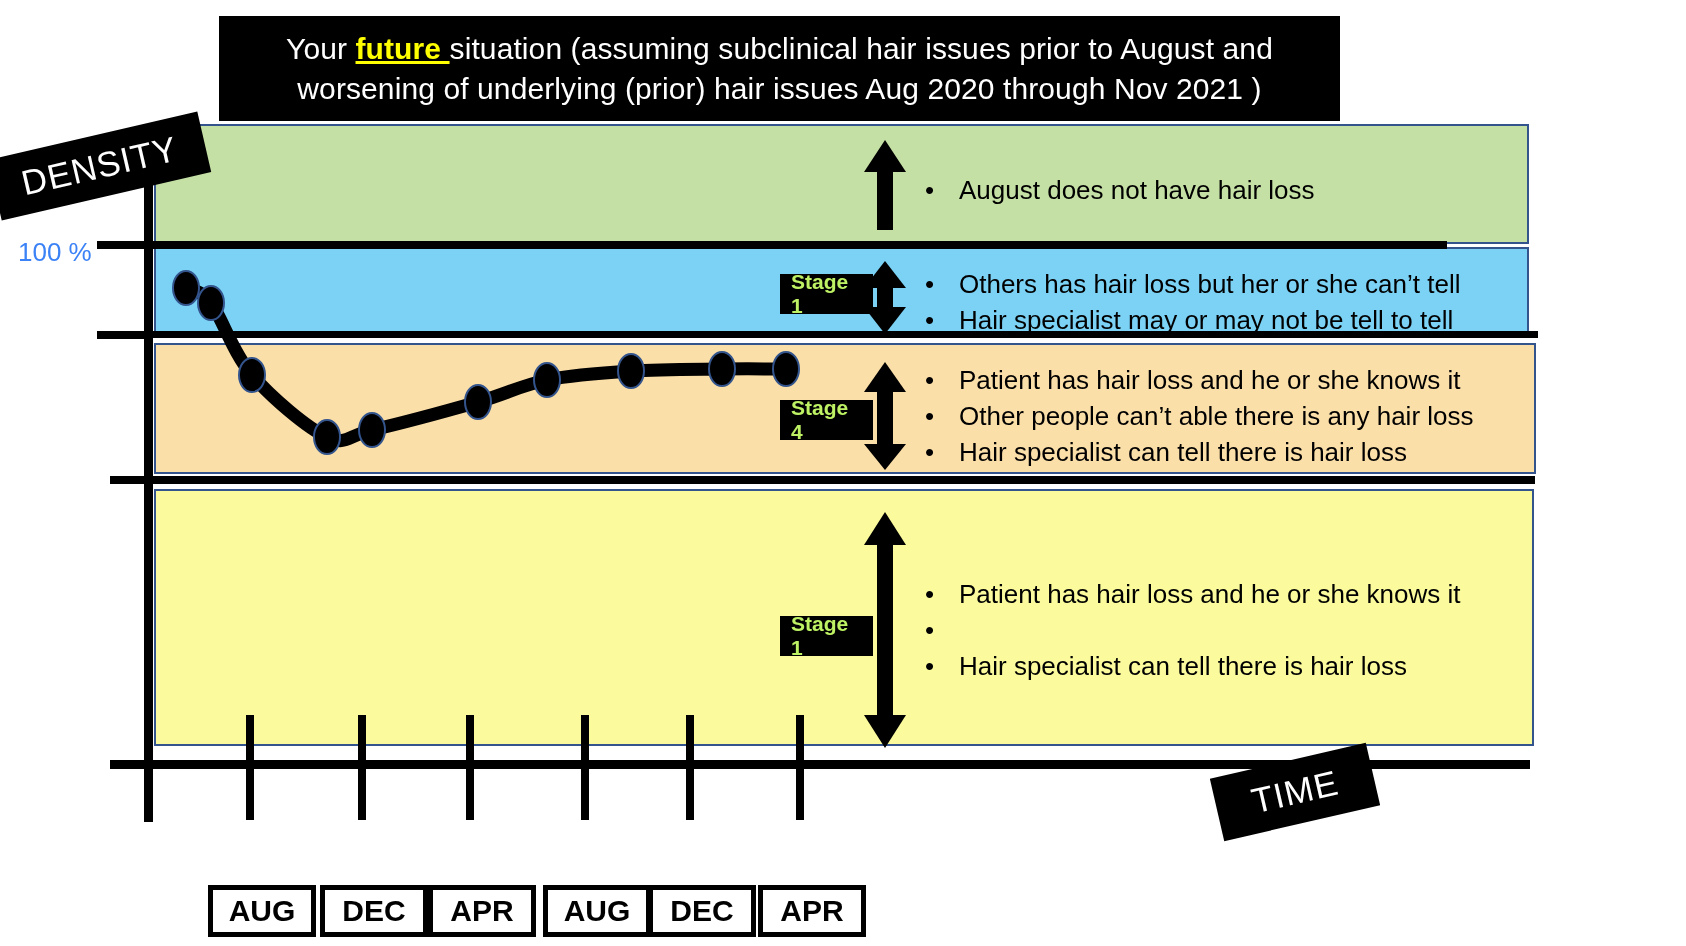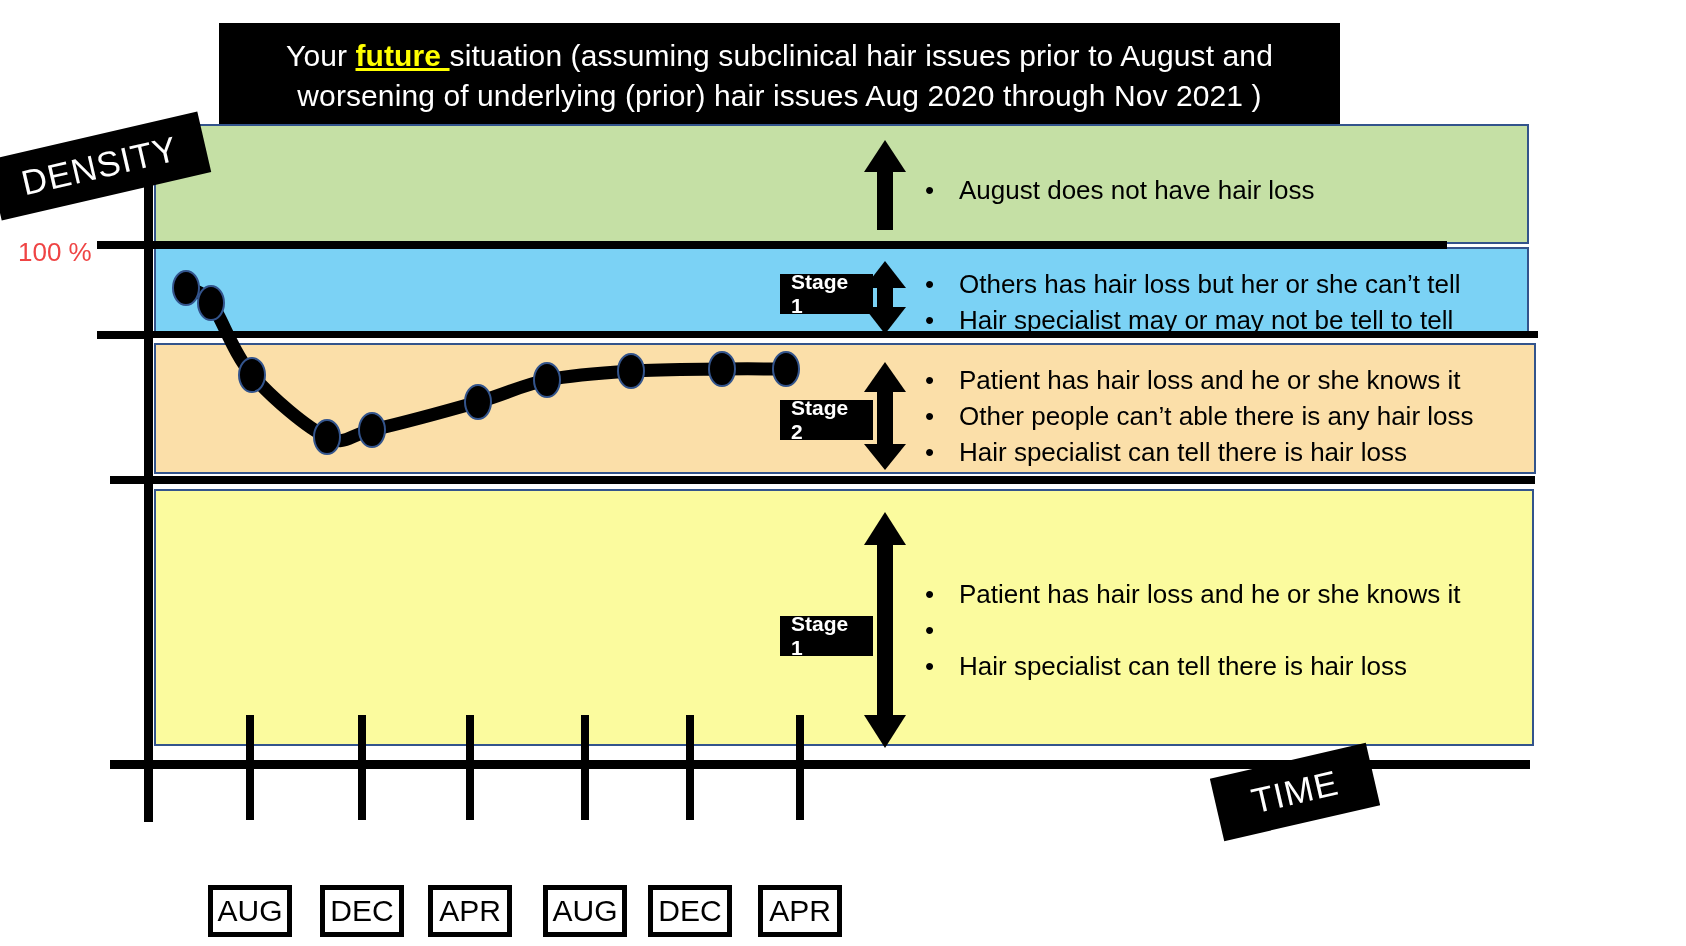--- a/index.html
+++ b/index.html
@@ -1,21 +1,21 @@
 <!DOCTYPE html>
 <html><head>
 <meta charset="utf-8">
 <style>
   html,body{margin:0;padding:0;background:#ffffff;}
   body{width:1686px;height:946px;font-family:"Liberation Sans",sans-serif;overflow:hidden;}
   #stage{position:relative;width:1686px;height:946px;background:#fff;}
 
   
   .title-box{
-    position:absolute;left:219px;top:23px;width:1121px;height:105px;
+    position:absolute;left:219px;top:16px;width:1121px;height:105px;
     background:#000;color:#fff;display:flex;align-items:center;justify-content:center;
     text-align:center;padding:0 16px;box-sizing:border-box;
   }
   .title-text{font-size:30px;line-height:40px;font-weight:400;letter-spacing:.1px;}
   .title-text .hl{color:#ffff00;font-weight:bold;text-decoration:underline;}
 
   
   .rot-label{
     position:absolute;background:#000;color:#fff;font-size:35px;font-weight:400;
     display:flex;align-items:center;justify-content:center;letter-spacing:1px;
@@ -39,45 +39,45 @@
   #band-yellow{left:154px;top:489px;width:1380px;height:257px;background:#fbfb9e;}
 
   
   #curve-svg{position:absolute;left:0;top:0;width:1686px;height:946px;pointer-events:none;}
 
   
   .vtick{position:absolute;width:8px;background:#000;}
 
   
   .month-box{
-    position:absolute;width:84px;height:52px;border:5px solid #000;background:#fff;
+    position:absolute;width:108px;height:52px;border:5px solid #000;background:#fff;
     display:flex;align-items:center;justify-content:center;box-sizing:border-box;
-    font-size:30px;color:#000;font-weight:400;
+    font-size:30px;color:#000;font-weight:700;
   }
 
   
   .stage-badge{
-    position:absolute;background:#000;color:#ffffff;font-size:21px;font-weight:bold;
+    position:absolute;background:#000;color:#bef264;font-size:21px;font-weight:bold;
     display:flex;align-items:center;justify-content:center;padding:5px 11px;box-sizing:border-box;
   }
   #stage1-badge{left:780px;top:274px;width:93px;height:40px;}
   #stage2-badge{left:780px;top:400px;width:93px;height:40px;}
   #stage3-badge{left:780px;top:616px;width:93px;height:40px;}
 
   
   .bullets{position:absolute;color:#000;}
   .bullet-row{display:flex;align-items:flex-start;font-size:26px;line-height:36px;white-space:nowrap;}
   .bullet-dot{width:34px;flex:0 0 34px;text-align:left;font-size:26px;line-height:36px;}
   #green-bullets {left:925px;top:172px;}
   #blue-bullets  {left:925px;top:266px;}
   #orange-bullets{left:925px;top:362px;}
   #yellow-bullets{left:925px;top:576px;}
 
   
-  #y100{position:absolute;left:18px;top:237px;font-size:26px;color:#ef4444;}
+  #y100{position:absolute;left:18px;top:237px;font-size:26px;color:#3b82f6;}
 </style>
 </head>
 <body>
 
 <div id="stage">
 
   <div class="title-box">
     <div class="title-text">
       <span>Your </span><span class="hl">future </span><span>situation (assuming subclinical hair issues prior to August and worsening of underlying (prior) hair issues Aug 2020 through Nov 2021 )</span>
     </div>
@@ -154,21 +154,21 @@
     </g>
 
     <g>
       <rect x="877" y="535" width="16" height="190" fill="#000"></rect>
       <polygon points="885,512 906,545 864,545" fill="#000"></polygon>
       <polygon points="885,748 906,715 864,715" fill="#000"></polygon>
     </g>
   </svg>
 
   <div class="stage-badge" id="stage1-badge">Stage 1</div>
-  <div class="stage-badge" id="stage2-badge">Stage 2</div>
+  <div class="stage-badge" id="stage2-badge">Stage 4</div>
   <div class="stage-badge" id="stage3-badge">Stage 1</div>
 
   <div class="bullets" id="green-bullets">
       <div class="bullet-row">
         <span class="bullet-dot">•</span>
         <span>August does not have hair loss</span>
       </div>
     </div>
   <div class="bullets" id="blue-bullets">
       <div class="bullet-row">

